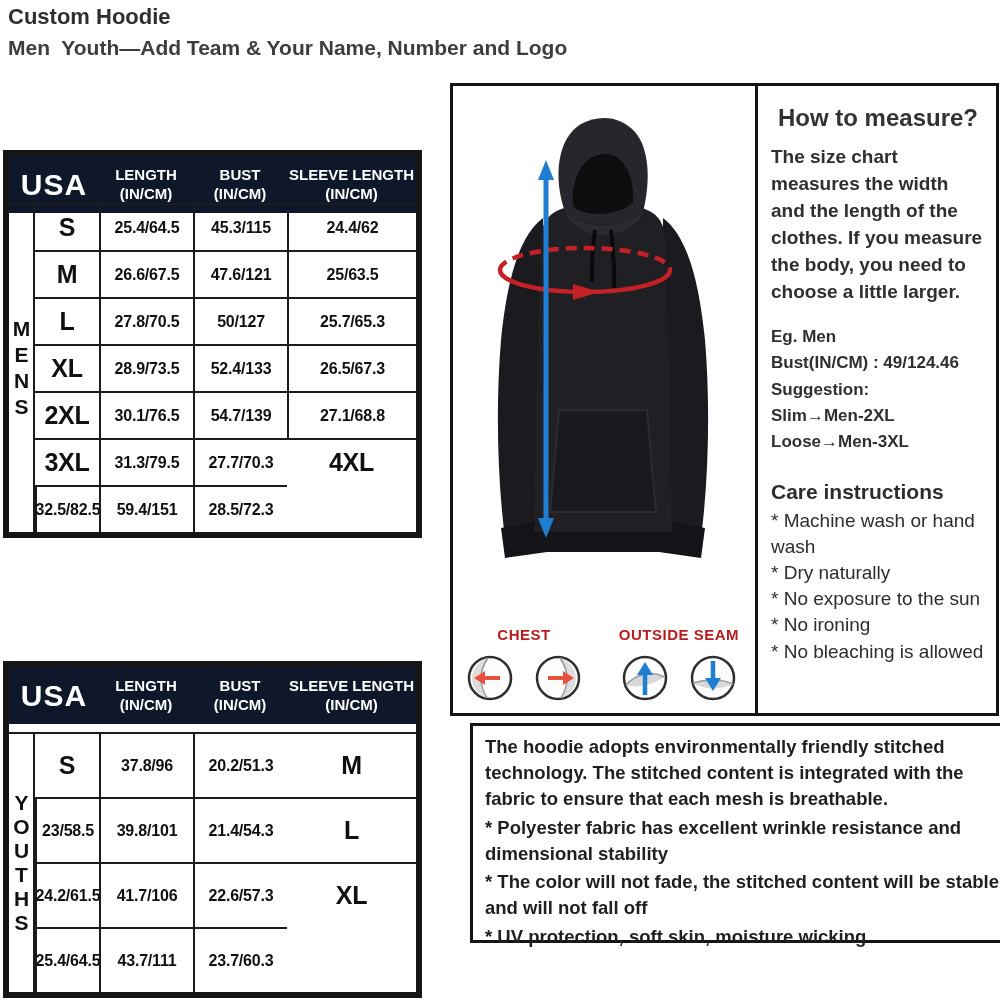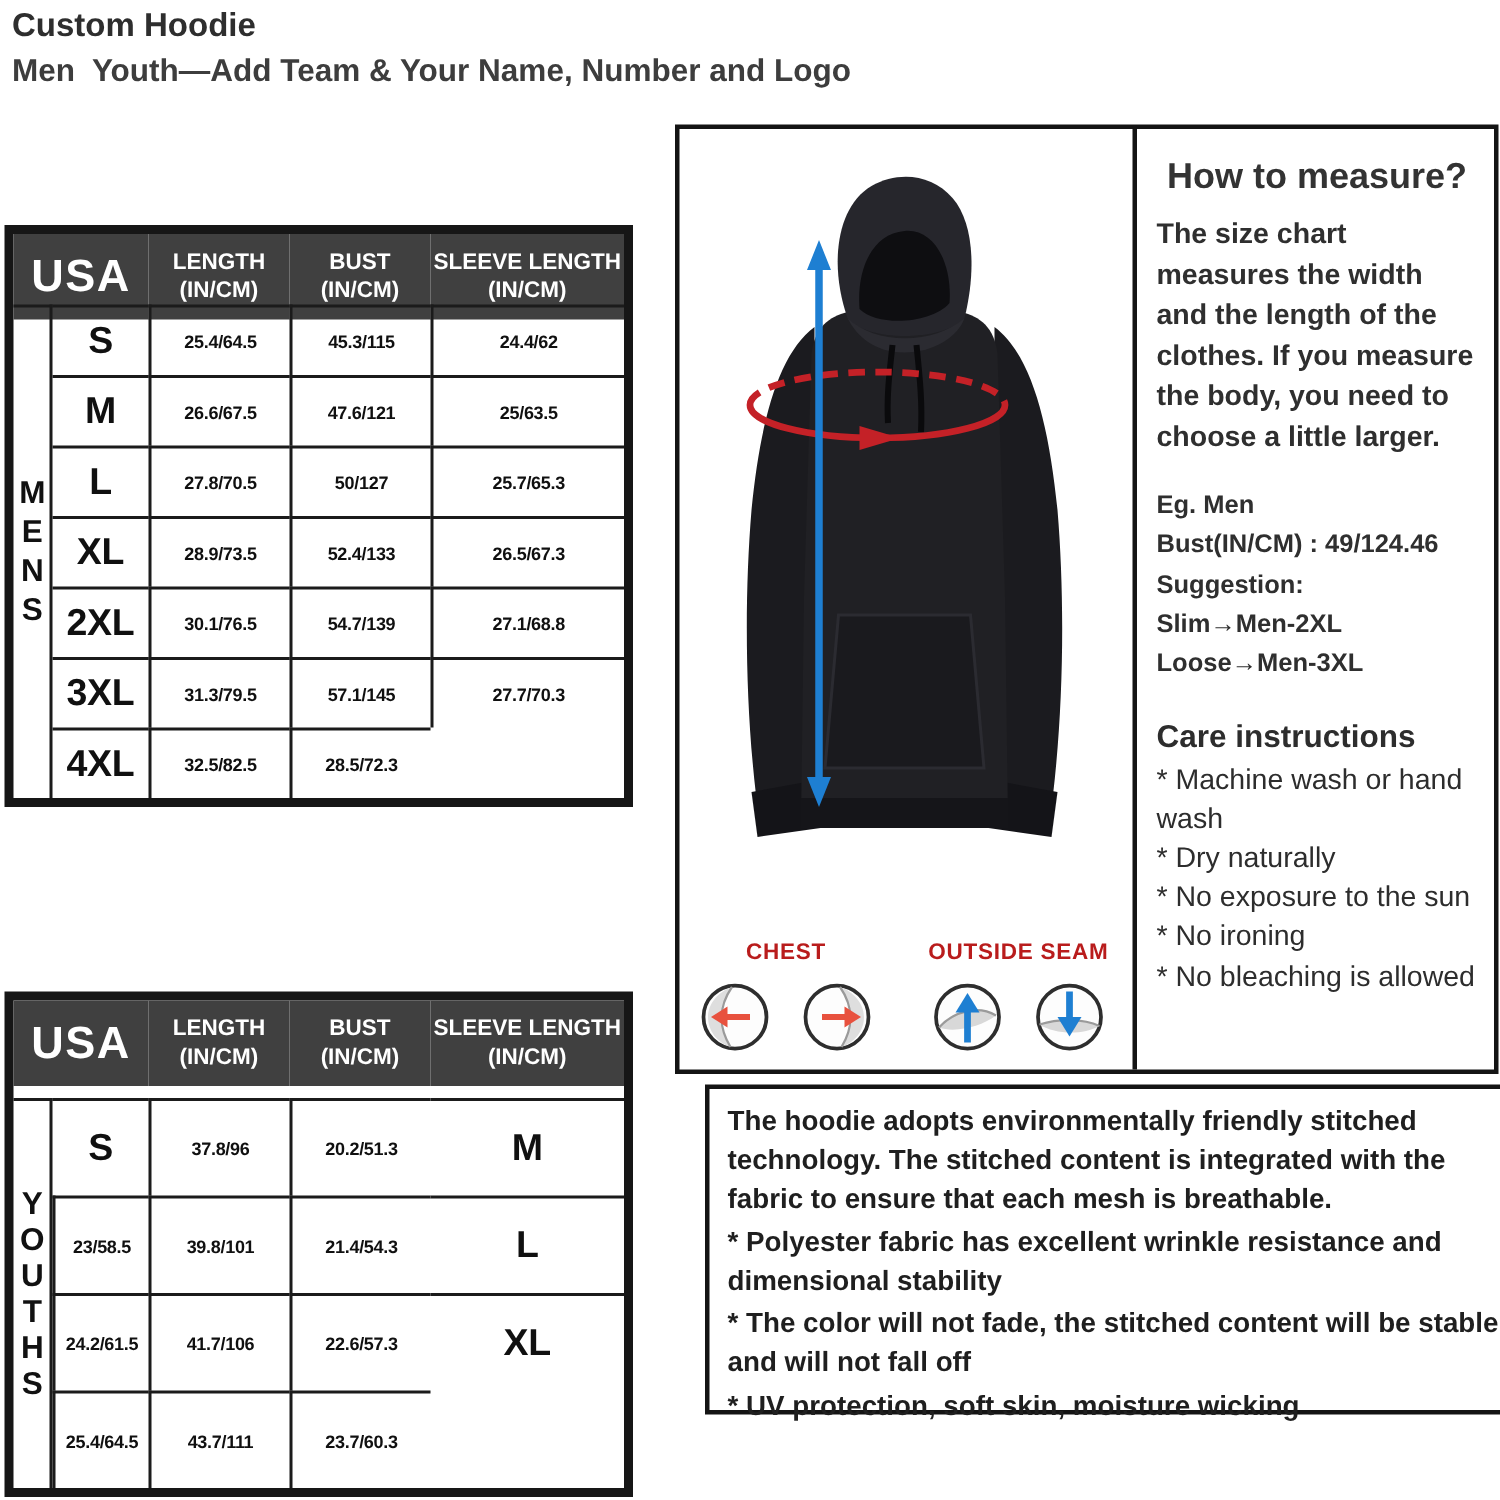--- a/index.html
+++ b/index.html
@@ -10,27 +10,27 @@
   .page-title{position:absolute;left:8px;top:4px;font-size:22px;font-weight:700;color:#2e2e2e;}
   .page-subtitle{position:absolute;left:8px;top:36px;font-size:21px;font-weight:600;color:#3d3d3d;white-space:pre-wrap;}
 
   
   .chart{position:absolute;left:3px;width:419px;border:6px solid #161616;background:#fff;box-sizing:border-box;}
   .chart--mens{top:150px;}
   .chart--youths{top:661px;}
   .chart-grid{display:grid;grid-template-columns:26px 64px 94px 94px 1fr;}
   .chart--mens  .chart-grid{grid-auto-rows:47px;}
   .chart--youths .chart-grid{grid-auto-rows:65px;}
-  .hdr{background:#404040;color:#fff;height:57px;display:flex;align-items:center;justify-content:center;
+  .hdr{background:#0f172a;color:#fff;height:57px;display:flex;align-items:center;justify-content:center;
        text-align:center;font-weight:700;font-size:15px;line-height:1.25;white-space:pre-line;}
   .hdr--usa{font-size:30px;letter-spacing:1px;}
   .side-cell{display:flex;align-items:center;justify-content:center;border-top:2px solid #1b1b1b;border-right:2px solid #1b1b1b;
        font-weight:700;font-size:21px;color:#111;writing-mode:vertical-lr;text-orientation:upright;letter-spacing:3px;}
   .cell{display:flex;align-items:center;justify-content:center;border-top:2px solid #1b1b1b;
-       font-weight:700;font-size:12px;color:#101010;letter-spacing:-0.2px;}
+       font-weight:700;font-size:16px;color:#101010;letter-spacing:-0.2px;}
   .cell--size{font-size:25px;}
   .cell--val{border-left:2px solid #1b1b1b;}
 
   
   .measure-box{position:absolute;left:450px;top:83px;width:549px;height:633px;border:3px solid #141414;
        box-sizing:border-box;display:flex;background:#fff;}
   .hoodie-pane{position:relative;width:302px;border-right:3px solid #141414;box-sizing:content-box;}
   .hoodie-svg{position:absolute;left:0;top:2px;}
   .icons-row{position:absolute;left:0;right:0;bottom:12px;display:flex;justify-content:space-between;padding:0 16px 0 14px;}
   .icon-group{display:flex;flex-direction:column;align-items:center;gap:12px;}
@@ -90,25 +90,25 @@
       <div class="cell cell--val">52.4/133</div>
       <div class="cell cell--val">26.5/67.3</div>
 
       <div class="cell cell--size">2XL</div>
       <div class="cell cell--val">30.1/76.5</div>
       <div class="cell cell--val">54.7/139</div>
       <div class="cell cell--val">27.1/68.8</div>
 
       <div class="cell cell--size">3XL</div>
       <div class="cell cell--val">31.3/79.5</div>
-      <div class="cell cell--val">57.1/145</div>
       <div class="cell cell--val">27.7/70.3</div>
 
       <div class="cell cell--size">4XL</div>
       <div class="cell cell--val">32.5/82.5</div>
+      <div class="cell cell--val">59.4/151</div>
       <div class="cell cell--val">28.5/72.3</div>
     </div>
   </div>
 
   <div class="chart chart--youths">
     <div class="chart-grid">
       <div class="hdr hdr--usa" style="grid-column:1/3">USA</div>
       <div class="hdr">LENGTH
 (IN/CM)</div>
       <div class="hdr">BUST

